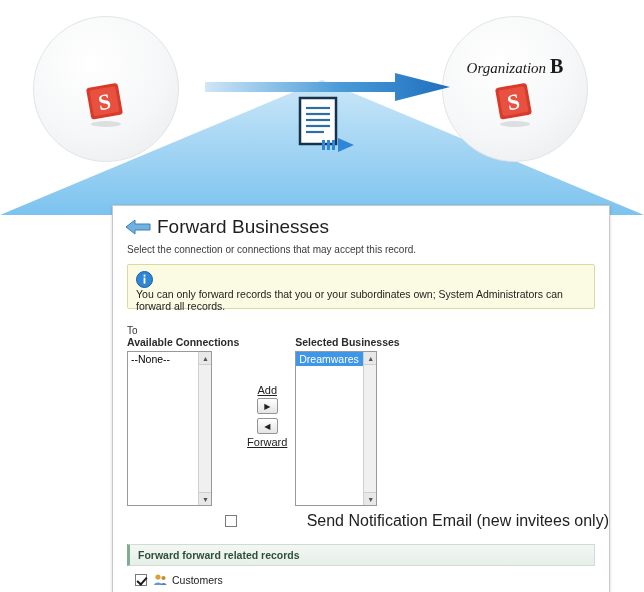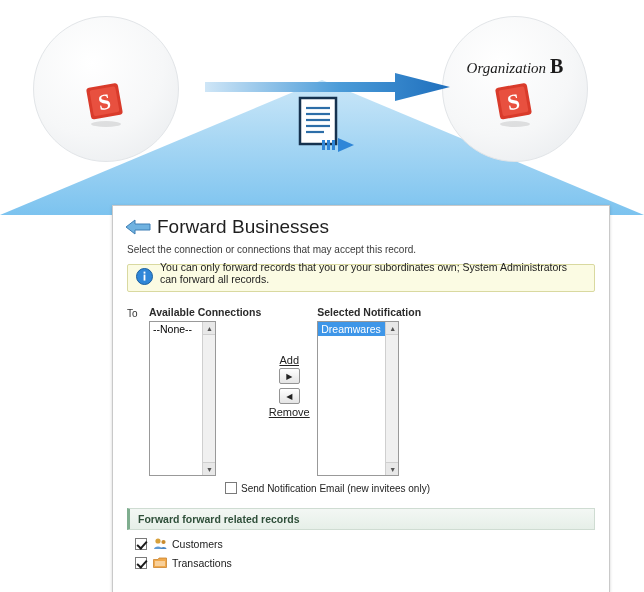--- a/index.html
+++ b/index.html
@@ -105,51 +105,53 @@
     font-size: 10px;
     color: #3a3a3a;
     padding: 4px 12px 0 14px;
   }
   .notice {
     margin: 9px 14px 0 14px;
     background: #fbfbe3;
     border: 1px solid #d9d9a0;
     border-radius: 2px;
     display: flex;
-    align-items: flex-end;
+    align-items: flex-start;
     padding: 6px 8px;
-    height: 28px;
+    height: 45px;
+    flex-direction: column;
   }
   .info-icon { width: 17px; height: 17px; margin-right: 7px; flex: 0 0 auto;}
   .notice-text { font-size: 10.5px; color: #222; }
 
   .to-row {
     position: relative;
     margin: 14px 14px 0 14px;
     display: flex;
+    flex-direction: column;
   }
   .to-label {
     font-size: 10px;
     color: #333;
     width: 22px;
     padding-top: 2px;
   }
   .lists {
     display: flex;
     align-items: flex-start;
   }
   .list-col { display: flex; flex-direction: column; }
   .list-caption {
     font-size: 10.5px;
     font-weight: bold;
     color: #2b2b2b;
     margin-bottom: 3px;
   }
   .listbox {
-    width: 67px;
+    width: 85px;
     height: 155px;
     border: 1px solid #999;
     background: #ffffff;
     font-size: 10.5px;
     color: #000;
     position: relative;
     overflow: hidden;
   }
   .listbox.wide { width: 82px; }
   .list-option {
@@ -196,22 +198,23 @@
     background: linear-gradient(#ffffff, #e4e4e4);
     border-radius: 2px;
     display: flex; align-items: center; justify-content: center;
     font-size: 8px; color: #222;
   }
 
   .notify-row {
     margin: 6px 0 0 112px;
     display: flex;
     align-items: center;
-    font-size: 10px;
+    font-size: 16px;
     color: #222;
+    justify-content: space-between;
   }
   .cb {
     width: 12px; height: 12px;
     border: 1px solid #7a7a7a;
     background: #fff;
     margin-right: 4px;
     display: inline-block;
     position: relative;
     flex: 0 0 auto;
   }
@@ -351,25 +354,25 @@
               <div class="sb-arrow">▲</div>
               <div class="sb-arrow bottom">▼</div>
             </div>
           </div>
         </div>
 
         <div class="mid-controls">
           <span class="mid-label">Add</span>
           <div class="mid-btn">▶</div>
           <div class="mid-btn">◀</div>
-          <span class="mid-label">Remove</span>
+          <span class="mid-label">Forward</span>
         </div>
 
         <div class="list-col">
-          <div class="list-caption">Selected Notification</div>
+          <div class="list-caption">Selected Businesses</div>
           <div class="listbox wide">
             <div class="list-option selected">Dreamwares</div>
             <div class="scrollbar">
               <div class="sb-arrow">▲</div>
               <div class="sb-arrow bottom">▼</div>
             </div>
           </div>
         </div>
 
       </div>

